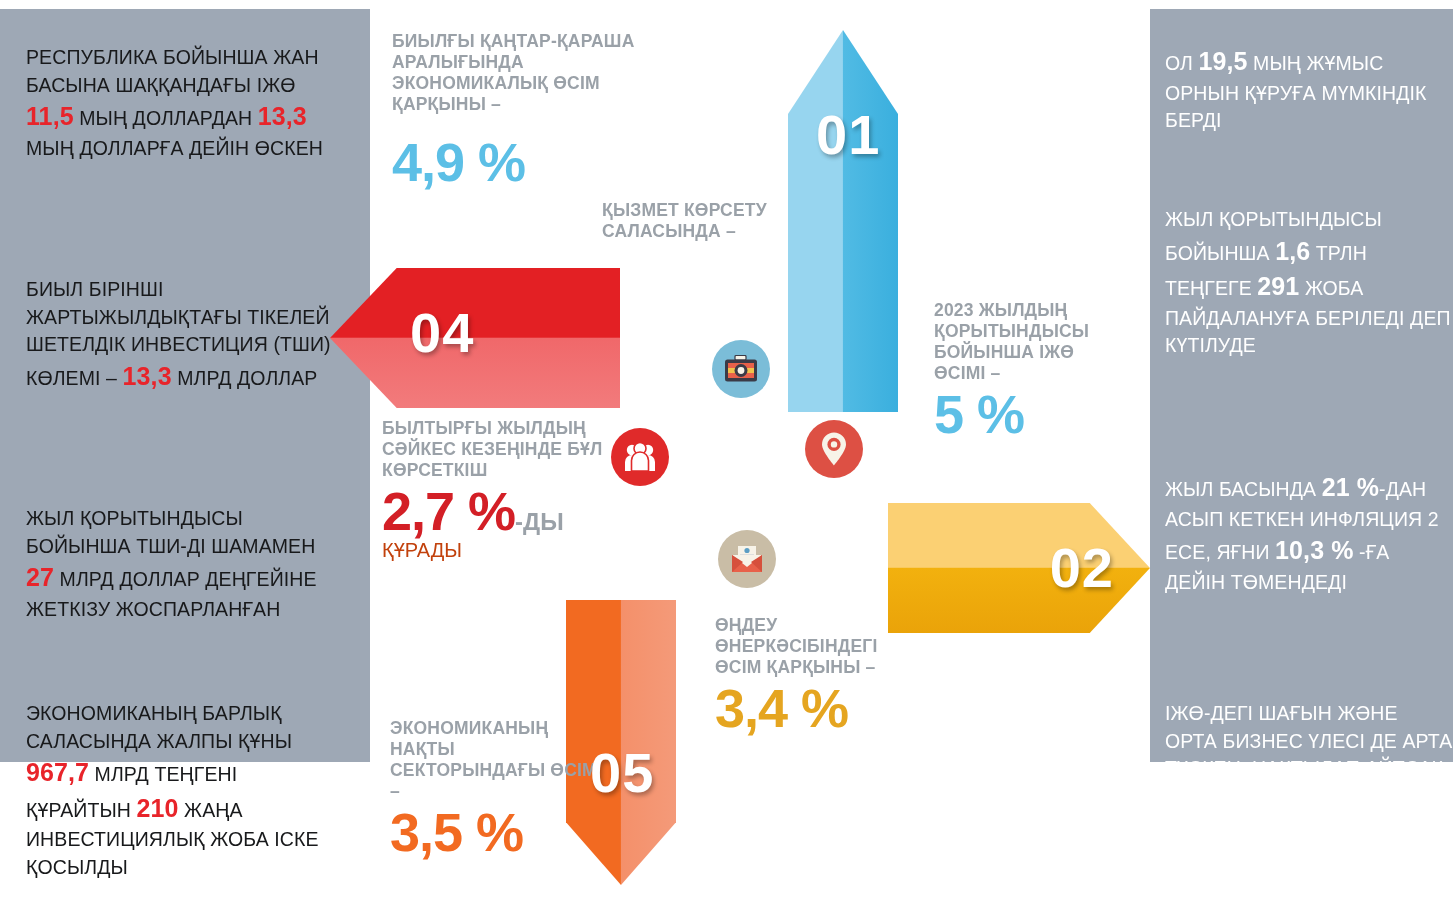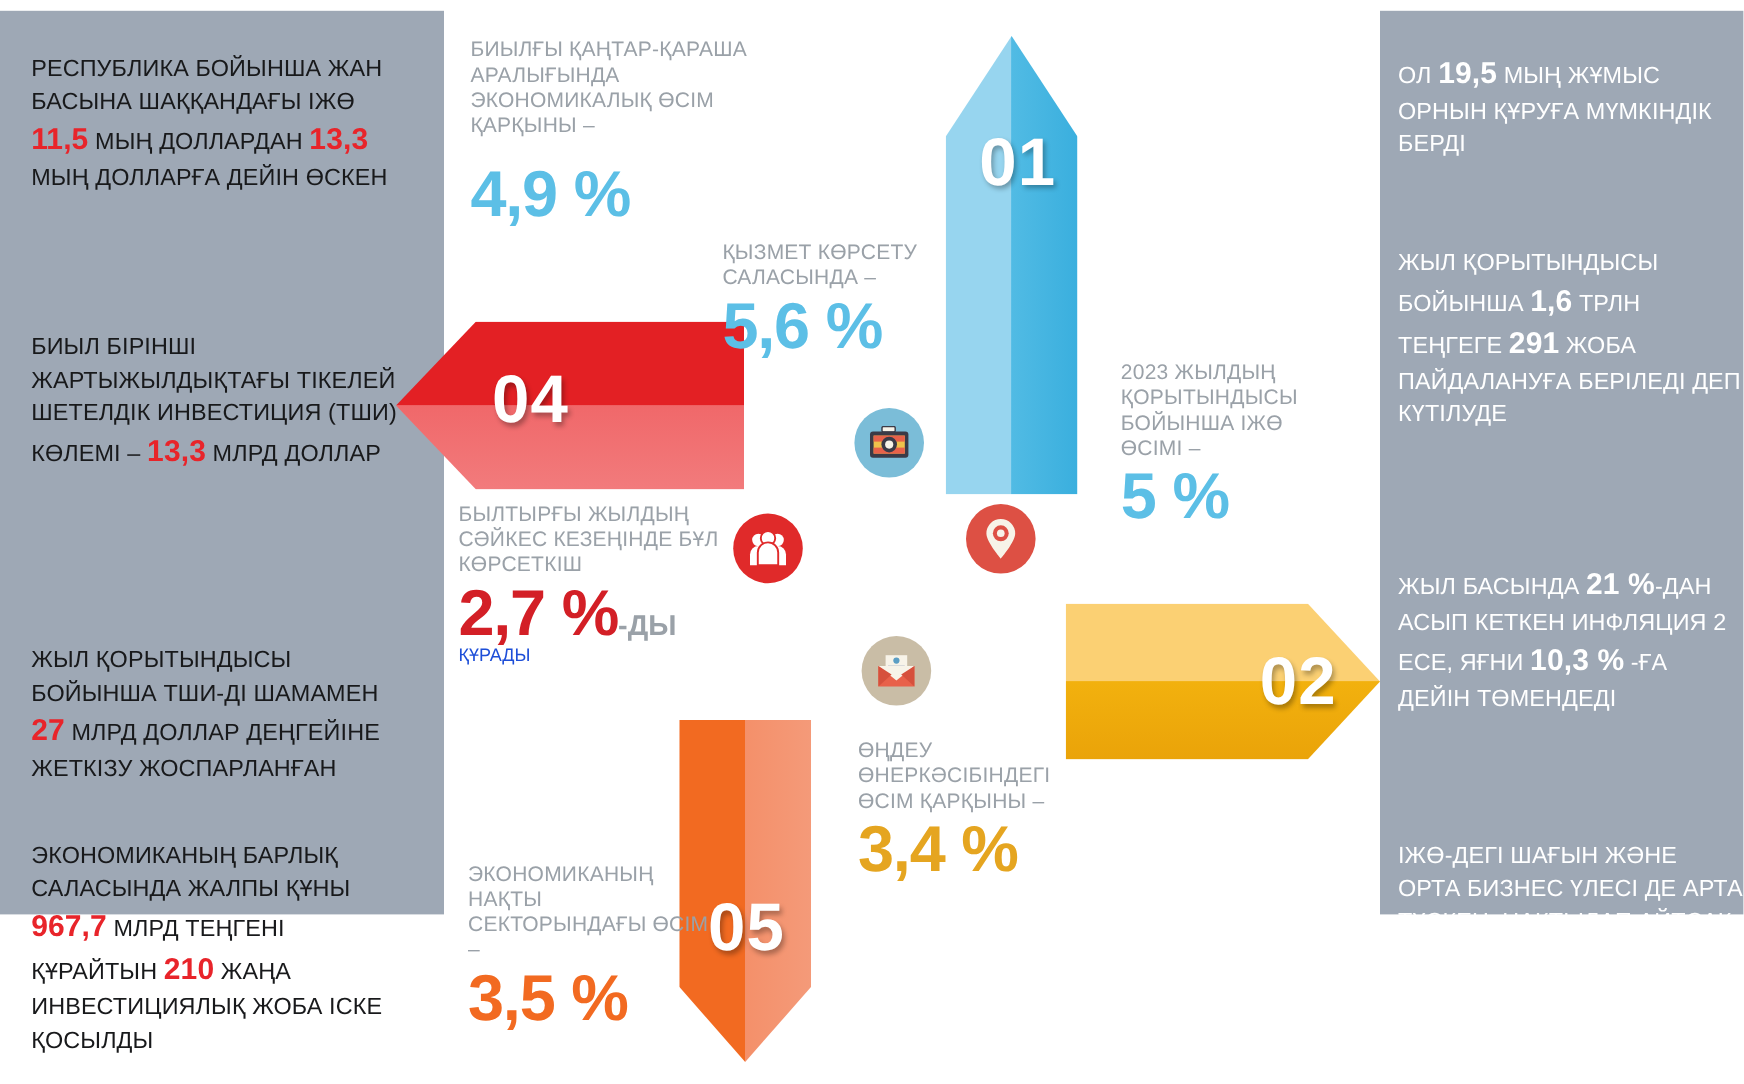--- a/index.html
+++ b/index.html
@@ -33,21 +33,21 @@
     text-transform:uppercase;
   }
   .side-block.left{color:#18191b;left:26px;width:320px;}
   .side-block.right{color:#ffffff;left:1165px;width:288px;}
   .side-block .hl{font-weight:700;font-size:25px;}
   .side-block.left .hl{color:#e8242a;}
   .side-block.right .hl{color:#ffffff;}
 
   #lb1{top:44px;}
   #lb2{top:276px;}
-  #lb3{top:505px;margin-top:32px;}
+  #lb3{top:505px;}
   #lb4{top:700px;}
 
   #rb1{top:44px;}
   #rb2{top:206px;}
   #rb3{top:470px;}
   #rb4{top:700px;}
 
   
   #center{position:absolute;left:370px;top:0;width:780px;height:903px;background:#fff;}
 
@@ -127,28 +127,28 @@
   }
   #icon-camera{left:342px;top:340px;width:58px;height:58px;background:#7bbdd8;}
   #icon-people{left:241px;top:428px;width:58px;height:58px;background:#e02a2a;}
   #icon-pin   {left:435px;top:420px;width:58px;height:58px;background:#dd5044;}
   #icon-mail  {left:348px;top:530px;width:58px;height:58px;background:#c9bda6;}
 
   
   .ctext{position:absolute;}
   .ctext .lbl{
     color:#9aa1a8;font-size:17.5px;line-height:1.2;
-    text-transform:uppercase;letter-spacing:.2px;font-weight:400;
+    text-transform:uppercase;letter-spacing:.2px;font-weight:700;
   }
   .ctext .val{
     font-weight:700;font-size:54px;line-height:1.0;margin-top:3px;
     letter-spacing:-1px;
   }
   .ctext .val .sfx{font-size:24px;font-weight:700;letter-spacing:0;}
-  .ctext .post{color:#1d4ed8;font-size:15px;text-transform:uppercase;line-height:1.2;}
+  .ctext .post{color:#c2410c;font-size:20px;text-transform:uppercase;line-height:1.2;}
 
   #ct1{left:22px;top:31px;width:250px;}
   #ct1 .val{color:#5cbfe6;margin-top:20px;}
   #ct2{left:232px;top:200px;width:210px;}
   #ct2 .val{color:#5cbfe6;}
   #ct3{left:524px;top:300px;width:180px;margin-left:40px;}
   #ct3 .val{color:#5cbfe6;}
   #ct4{left:345px;top:615px;width:200px;}
   #ct4 .val{color:#e5a520;}
   #ct5{left:20px;top:718px;width:210px;}
@@ -270,21 +270,20 @@
       </svg>
     </div>
 
     <div class="ctext" id="ct1">
       <div class="lbl">БИЫЛҒЫ ҚАҢТАР-ҚАРАША АРАЛЫҒЫНДА ЭКОНОМИКАЛЫҚ ӨСІМ ҚАРҚЫНЫ –</div>
       <div class="val">4,9 %</div>
     </div>
 
     <div class="ctext" id="ct2">
       <div class="lbl">ҚЫЗМЕТ КӨРСЕТУ САЛАСЫНДА –</div>
-      <div class="val">5,6 %</div>
     </div>
 
     <div class="ctext" id="ct3">
       <div class="lbl">2023 ЖЫЛДЫҢ ҚОРЫТЫНДЫСЫ БОЙЫНША ІЖӨ ӨСІМІ –</div>
       <div class="val">5 %</div>
     </div>
 
     <div class="ctext" id="ct4">
       <div class="lbl">ӨҢДЕУ ӨНЕРКӘСІБІНДЕГІ ӨСІМ ҚАРҚЫНЫ –</div>
       <div class="val">3,4 %</div>

